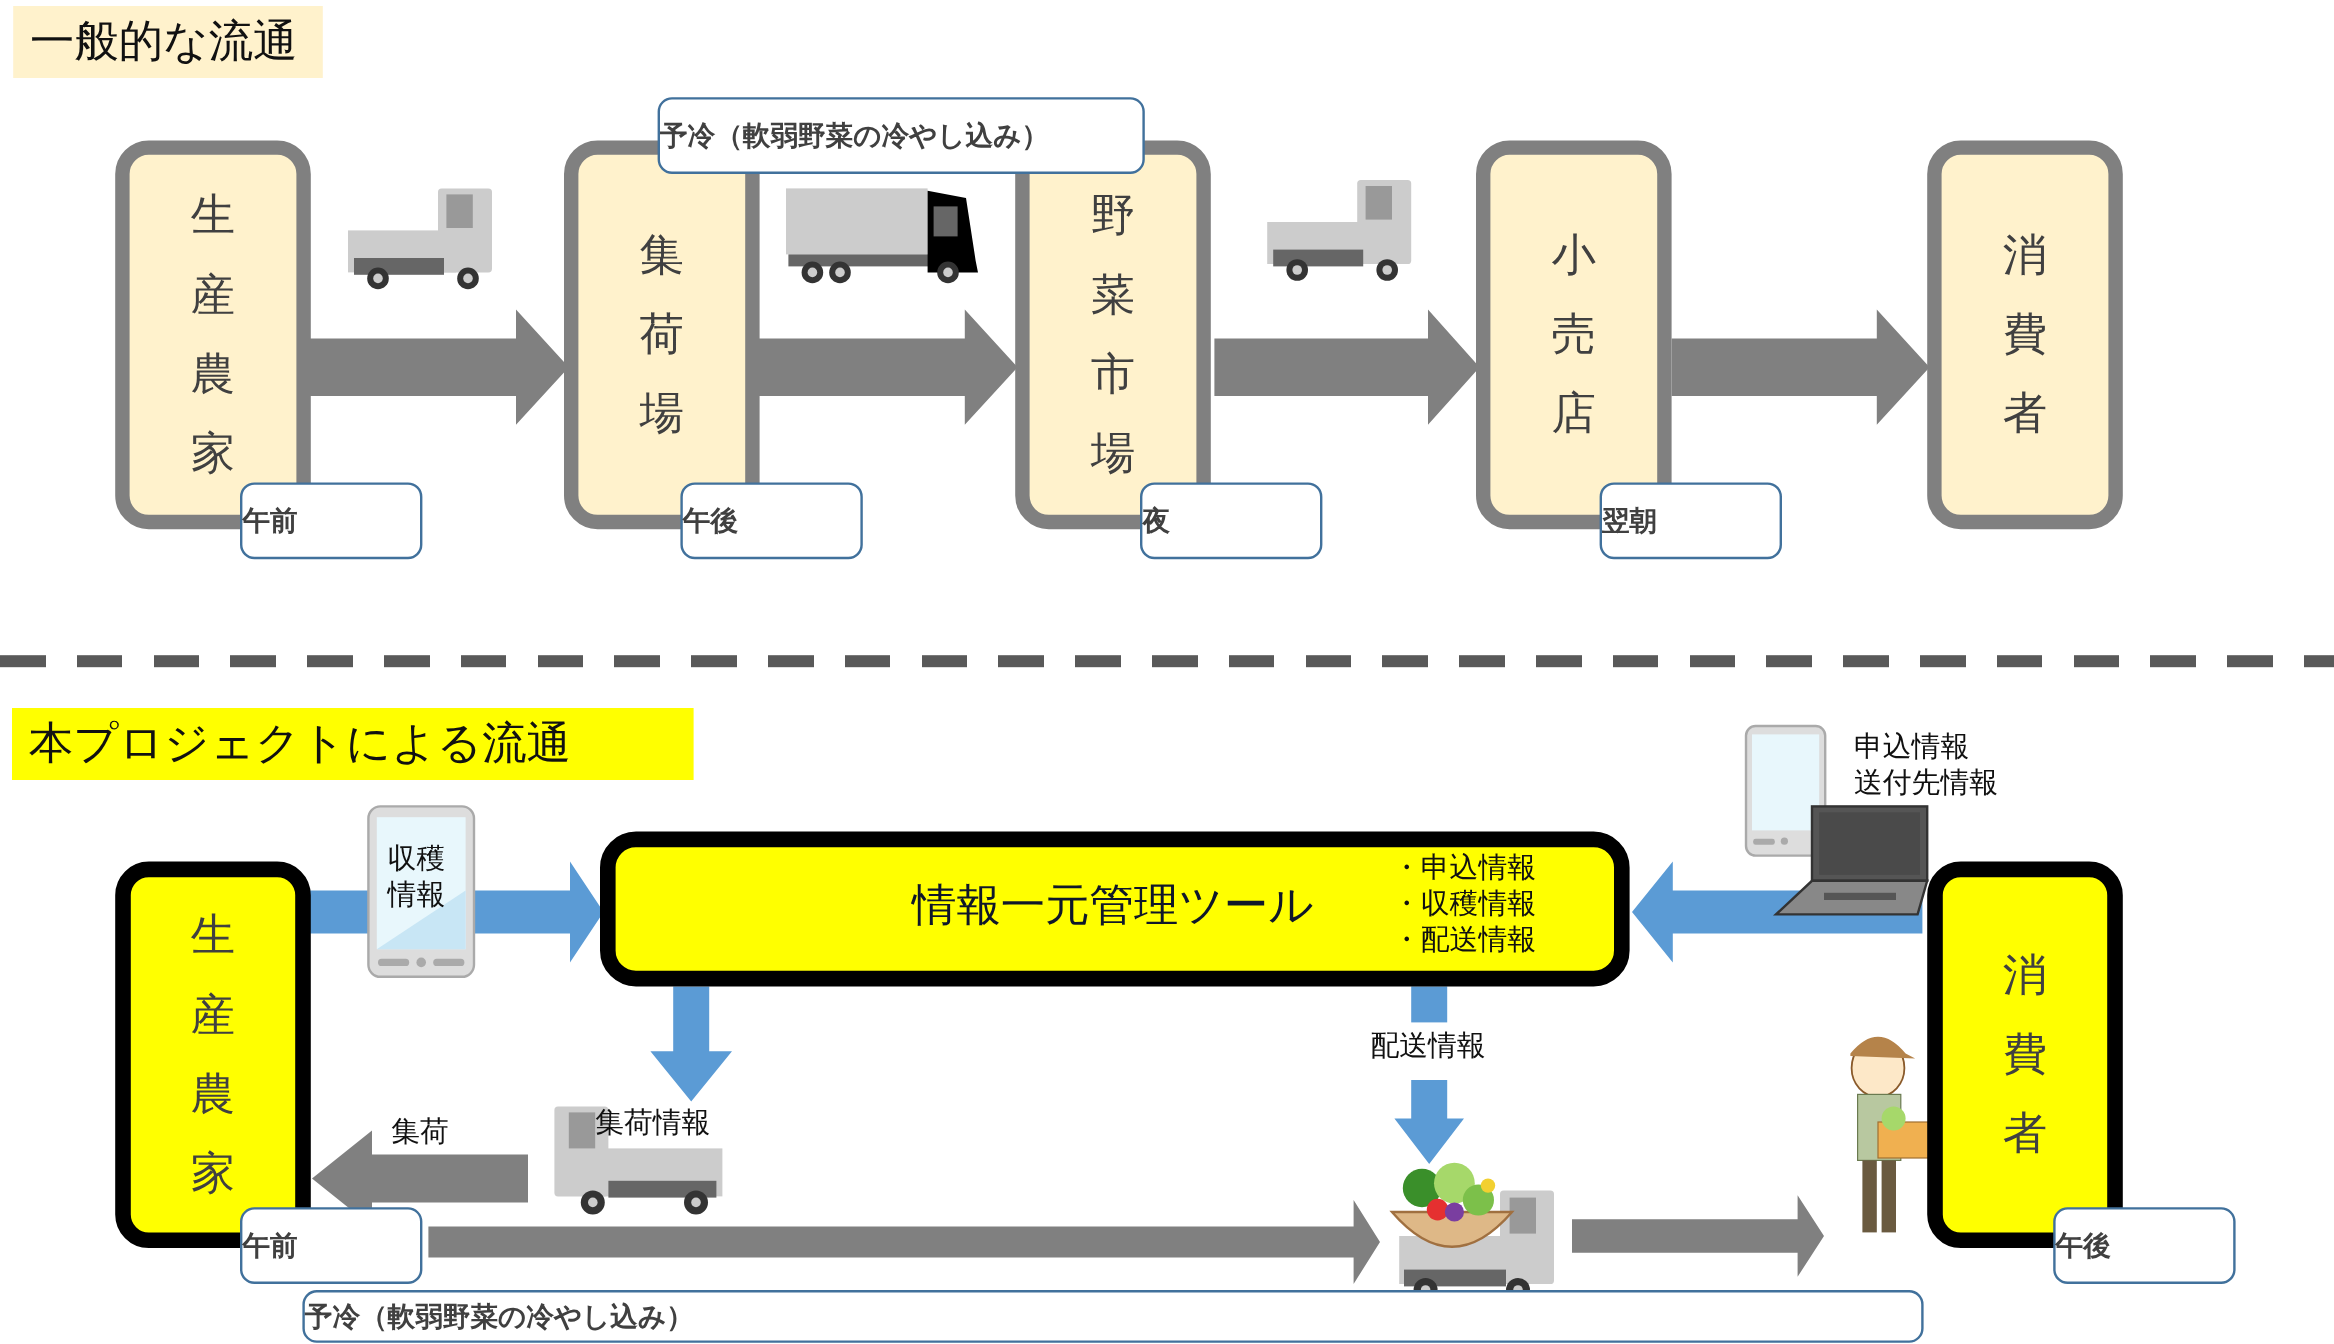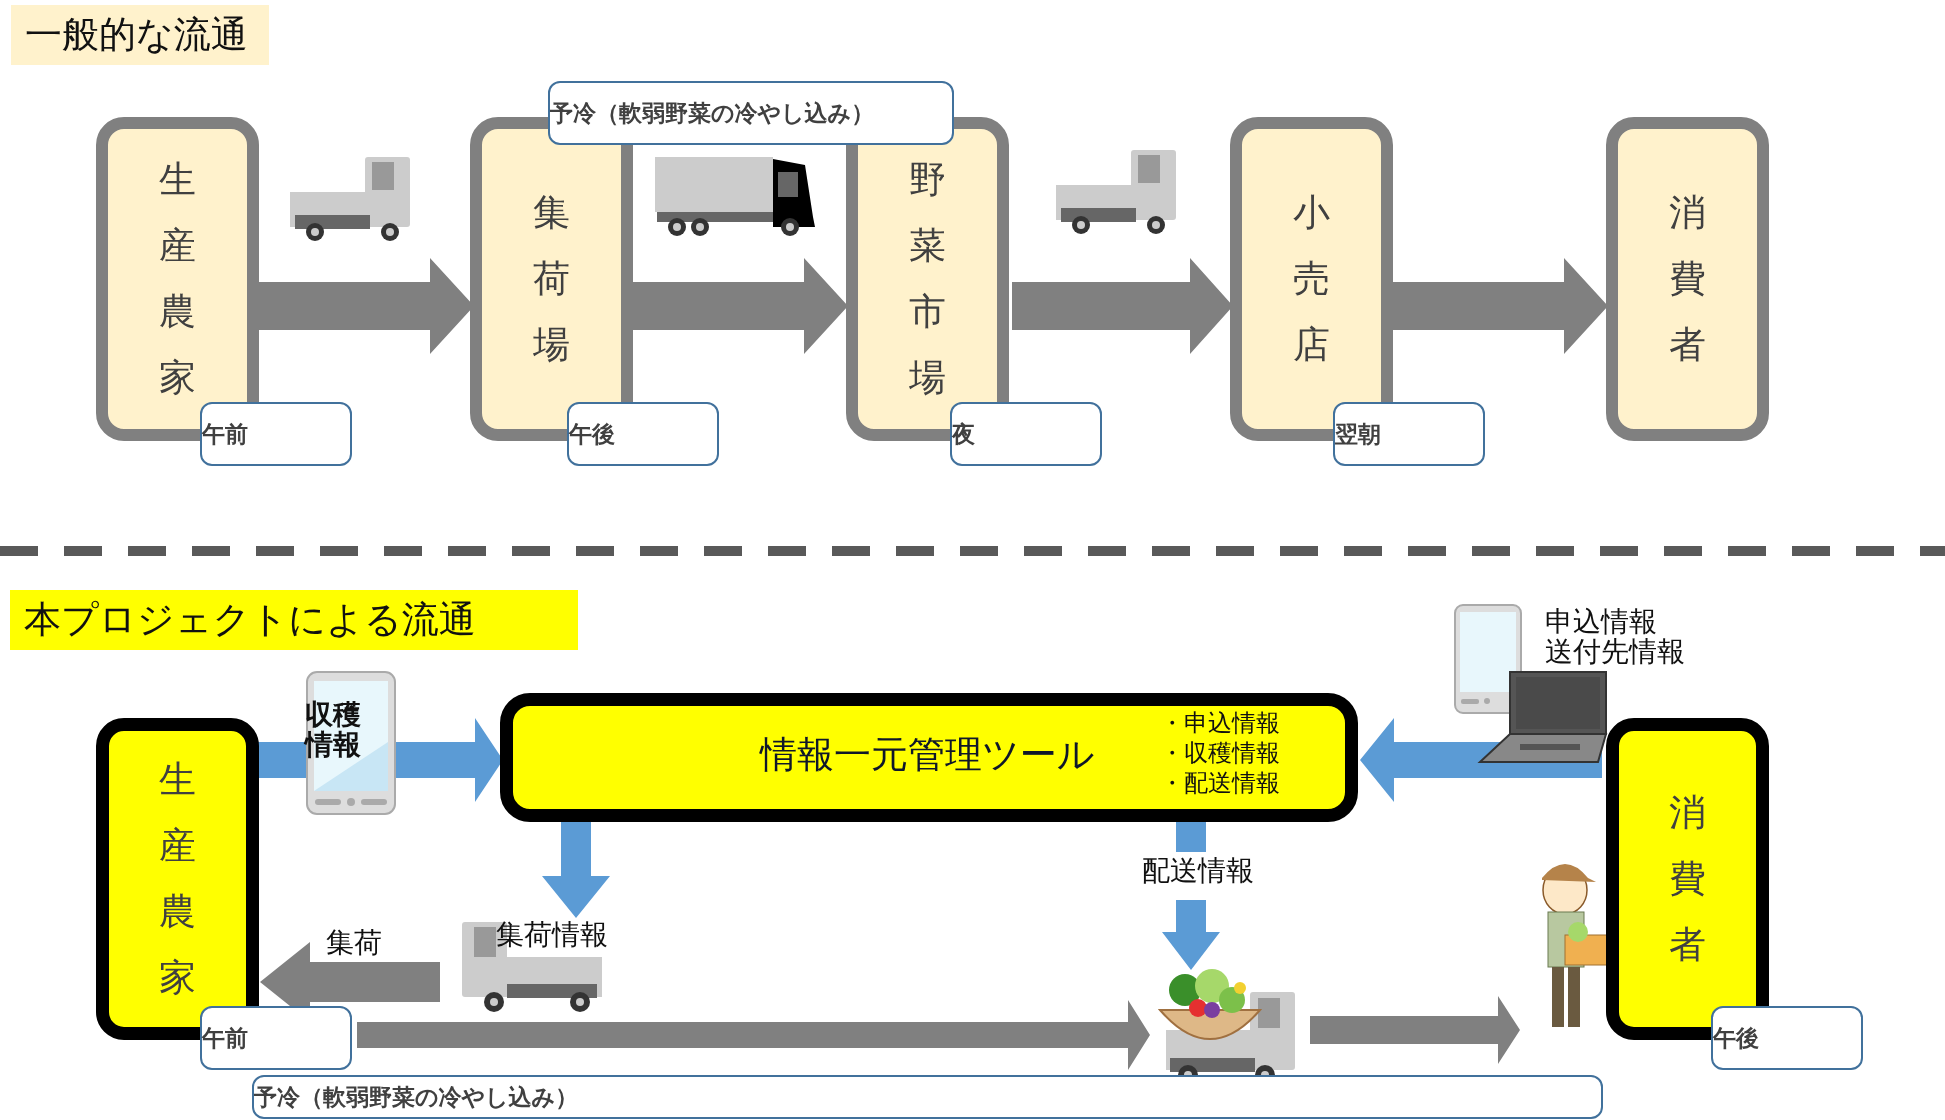--- a/index.html
+++ b/index.html
@@ -6,21 +6,21 @@
   body{width:1945px;height:1120px;position:relative;overflow:hidden;font-family:"DejaVu Sans","Liberation Sans",sans-serif;}
   .abs{position:absolute;box-sizing:border-box;}
   .section-title{font-size:37px;color:#111;padding-left:14px;display:flex;align-items:center;font-family:Liberation Mono, monospace;}
   .t1{left:11px;top:5px;width:258px;height:60px;background:#fff2cc;}
   .t2{left:10px;top:590px;width:568px;height:60px;background:#ffff00;}
   .node{border:12px solid #808080;border-radius:28px;background:#fff2cc;display:flex;flex-direction:column;align-items:center;justify-content:center;color:#404040;font-size:37px;line-height:66px;}
   .node.y{border-color:#000;background:#ffff00;border-width:13px;}
   .tag{background:#fff;border:2px solid #41719c;border-radius:12px;display:flex;align-items:center;justify-content:flex-start;font-size:23px;color:#404040;font-weight:bold;}
   .arrow{position:absolute;}
   .dash{left:0;top:546px;width:1945px;height:10px;background:repeating-linear-gradient(90deg,#595959 0 38px,transparent 38px 64px);}
-  .txt{font-size:28px;color:#111;line-height:30px;}
+  .txt{font-size:24px;color:#111;line-height:30px;}
   .tool{left:500px;top:693px;width:858px;height:129px;border:13px solid #000;border-radius:30px;background:#ffff00;}
   .tool-title{left:760px;top:730px;font-size:37px;color:#0f172a;}
   .tool-list{left:1160px;top:708px;font-size:24px;color:#111;line-height:30px;}
 </style>
 </head>
 <body>
 
 <div class="abs section-title t1">
     <span>一般的な流通</span>
   </div>
@@ -218,21 +218,21 @@
 </div>
 
 <div class="abs tool"></div>
 <div class="abs tool-title">情報一元管理ツール</div>
 <div class="abs tool-list">
   <div>・申込情報</div>
   <div>・収穫情報</div>
   <div>・配送情報</div>
 </div>
 
-<div class="abs txt" style="left:305px;top:700px;font-weight:bold;">
+<div class="abs txt" style="left:323px;top:700px;">
   <div>収穫</div>
   <div>情報</div>
 </div>
 <div class="abs txt" style="left:1545px;top:607px;">
   <div>申込情報</div>
   <div>送付先情報</div>
 </div>
 <div class="abs txt" style="left:496px;top:920px;">集荷情報</div>
 <div class="abs txt" style="left:326px;top:928px;">集荷</div>
 <div class="abs txt" style="left:1142px;top:856px;">配送情報</div>

